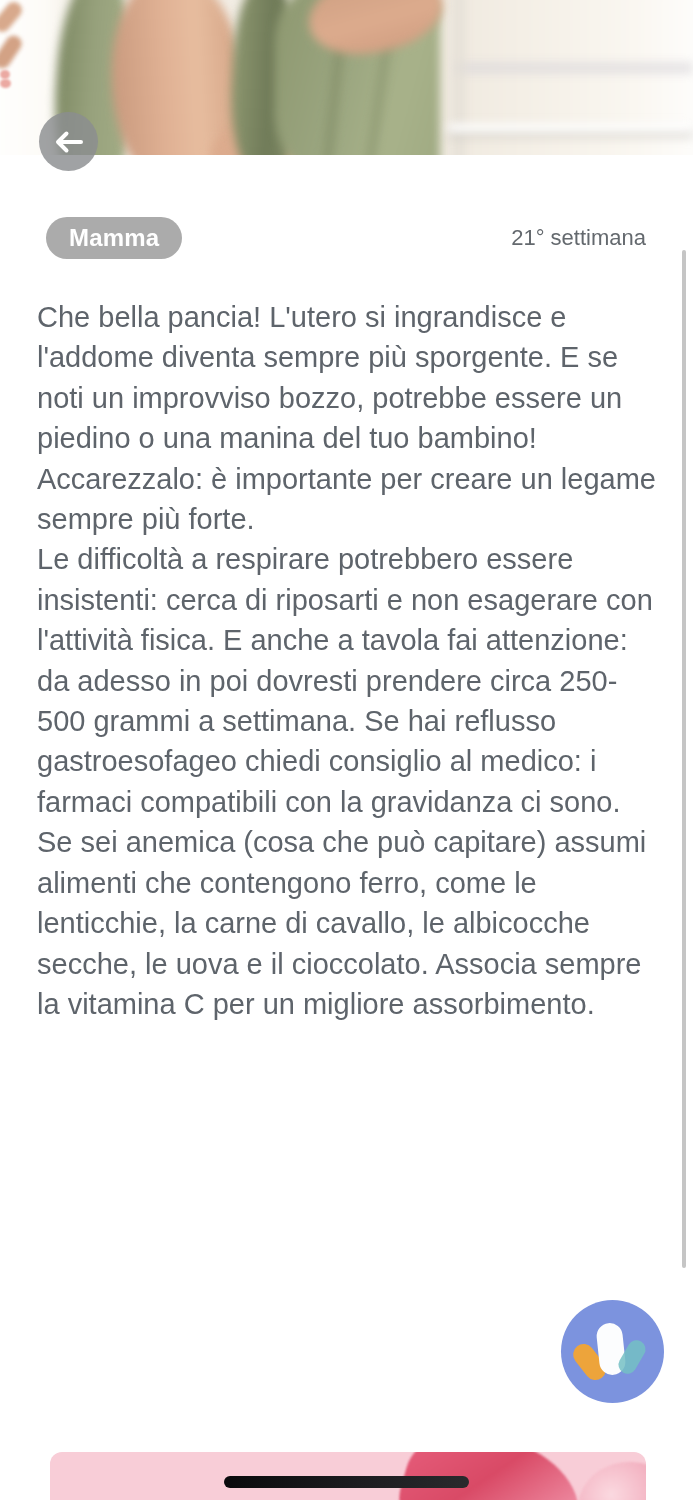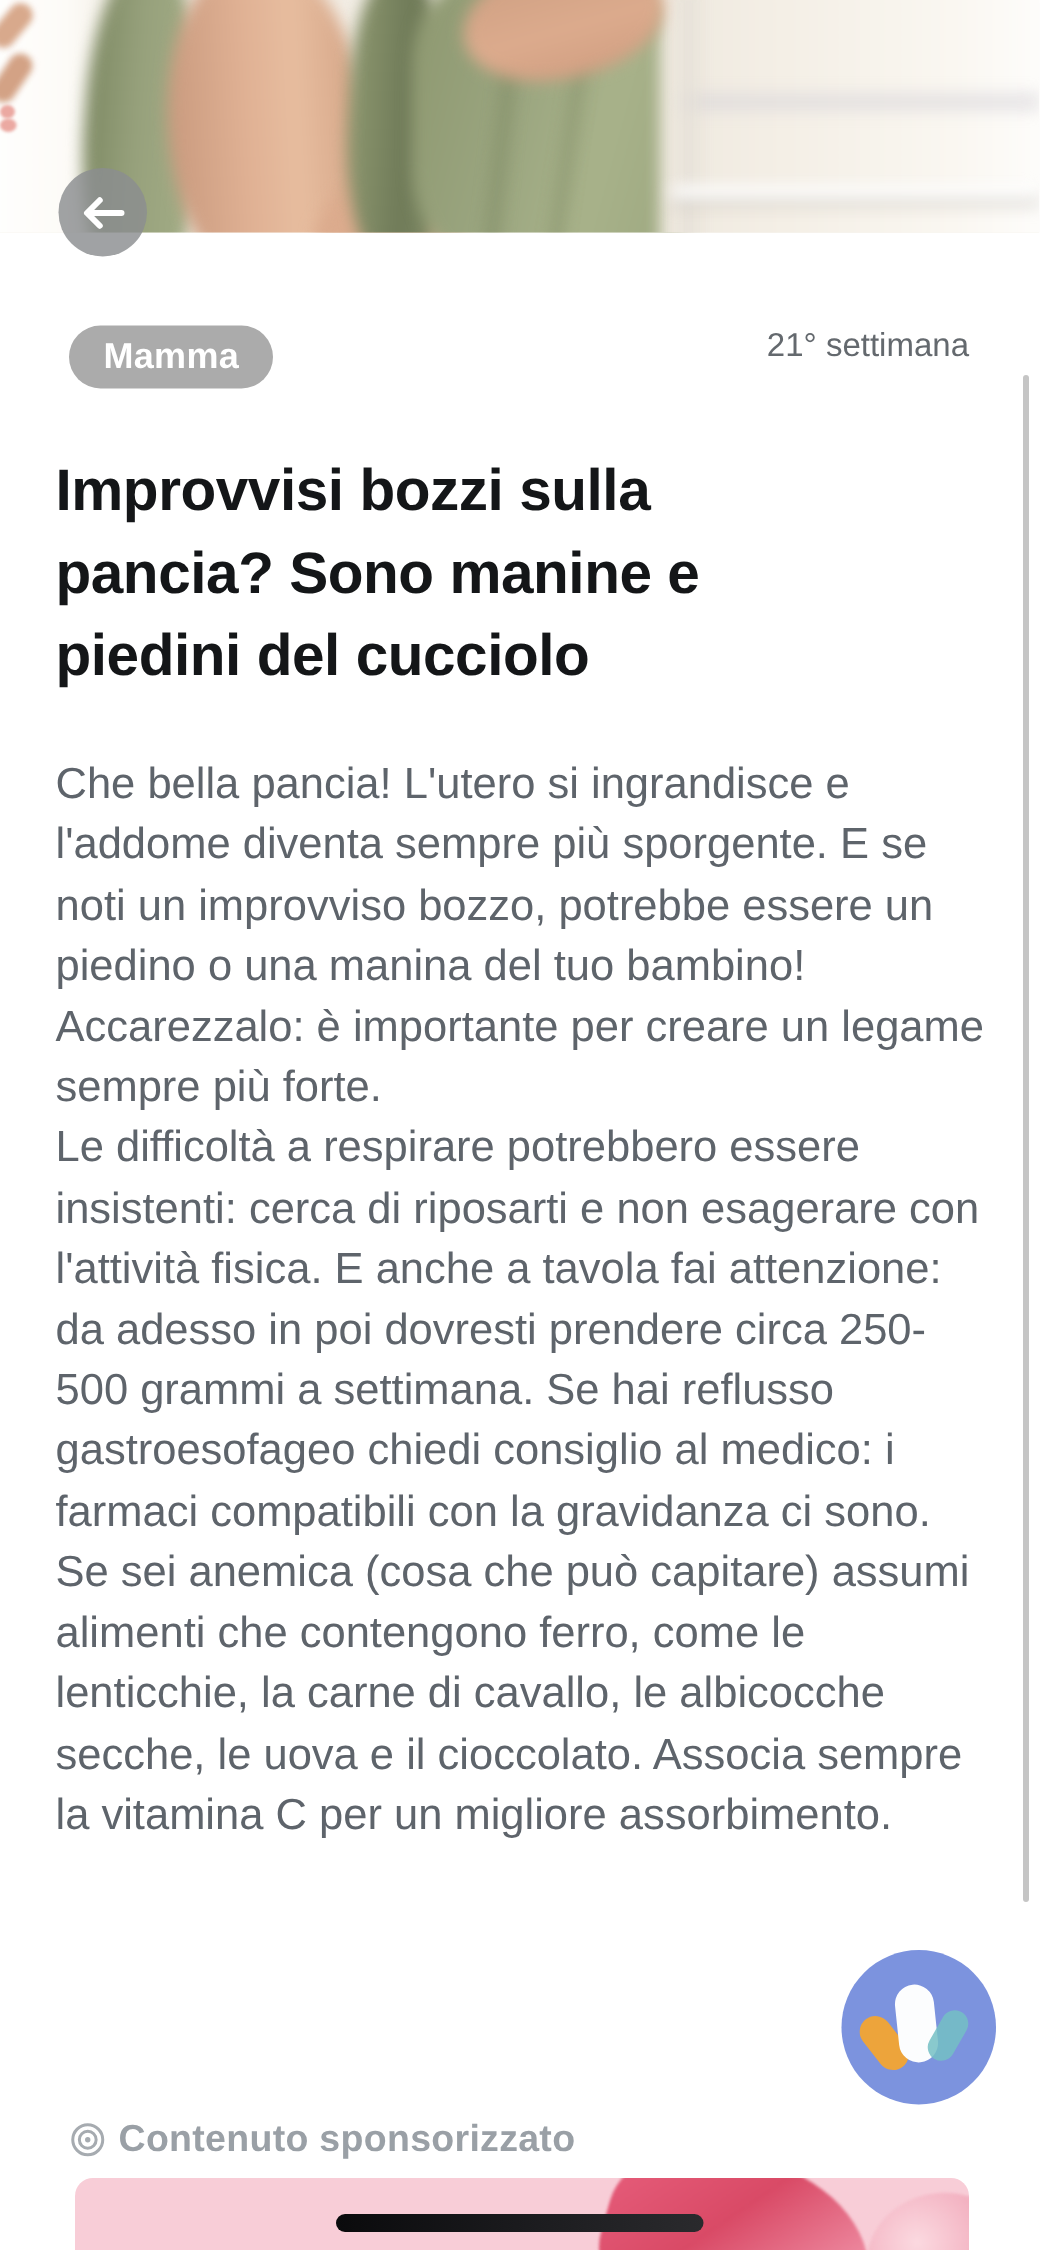--- a/index.html
+++ b/index.html
@@ -33,21 +33,21 @@
 
   
   .back-btn {
     position:absolute; left:39px; top:112px; width:59px; height:59px;
     border:none; border-radius:50%; background:rgba(139,142,144,0.82);
     display:flex; align-items:center; justify-content:center; cursor:pointer; z-index:5;
   }
 
   
   .meta-row {
-    margin:62px 47px 4px 46px; display:flex; align-items:flex-start; justify-content:space-between;
+    margin:62px 47px 4px 46px; display:flex; align-items:center; justify-content:space-between;
   }
   .pill {
     background:#ababab; color:#ffffff; font-size:24px; font-weight:700;
     padding:7px 23px; border-radius:21px; letter-spacing:.2px;
   }
   .week { font-size:22px; color:#64696e; }
 
   
   .article { margin:0 37px; }
   .article h1 {
@@ -130,35 +130,26 @@
       <path d="M29 17 H7 M14.5 8.5 L6 17 l8.5 8.5" fill="none" stroke="#ffffff" stroke-width="4" stroke-linecap="round" stroke-linejoin="round"></path>
     </svg>
   </button>
 
   <div class="meta-row">
     <span class="pill">Mamma</span>
     <span class="week">21° settimana</span>
   </div>
 
   <div class="article">
-    <h1>Improvvisi bozzi sulla pancia? Sono manine e piedini del cucciolo</h1>
     <div class="body-text">
       <p>Che bella pancia! L'utero si ingrandisce e l'addome diventa sempre più sporgente. E se noti un improvviso bozzo, potrebbe essere un piedino o una manina del tuo bambino! Accarezzalo: è importante per creare un legame sempre più forte.</p>
       <p>Le difficoltà a respirare potrebbero essere insistenti: cerca di riposarti e non esagerare con l'attività fisica. E anche a tavola fai attenzione: da adesso in poi dovresti prendere circa 250-500 grammi a settimana. Se hai reflusso gastroesofageo chiedi consiglio al medico: i farmaci compatibili con la gravidanza ci sono. Se sei anemica (cosa che può capitare) assumi alimenti che contengono ferro, come le lenticchie, la carne di cavallo, le albicocche secche, le uova e il cioccolato. Associa sempre la vitamina C per un migliore assorbimento.</p>
     </div>
   </div>
 
-  <div class="sponsored-row">
-    <svg width="23" height="23" viewBox="0 0 23 23">
-      <circle cx="11.5" cy="11.5" r="10" fill="none" stroke="#a6abb0" stroke-width="2"></circle>
-      <circle cx="11.5" cy="11.5" r="5.6" fill="none" stroke="#a6abb0" stroke-width="2"></circle>
-      <circle cx="11.5" cy="11.5" r="1.8" fill="#a6abb0"></circle>
-    </svg>
-    <span>Contenuto sponsorizzato</span>
-  </div>
 
   <div class="sponsored-card">
     <div class="balloon-big"></div>
     <div class="balloon-small"></div>
   </div>
 
   <button class="fab">
     <span class="bar bar-orange"></span>
     <span class="bar bar-white"></span>
     <span class="bar bar-teal"></span>

